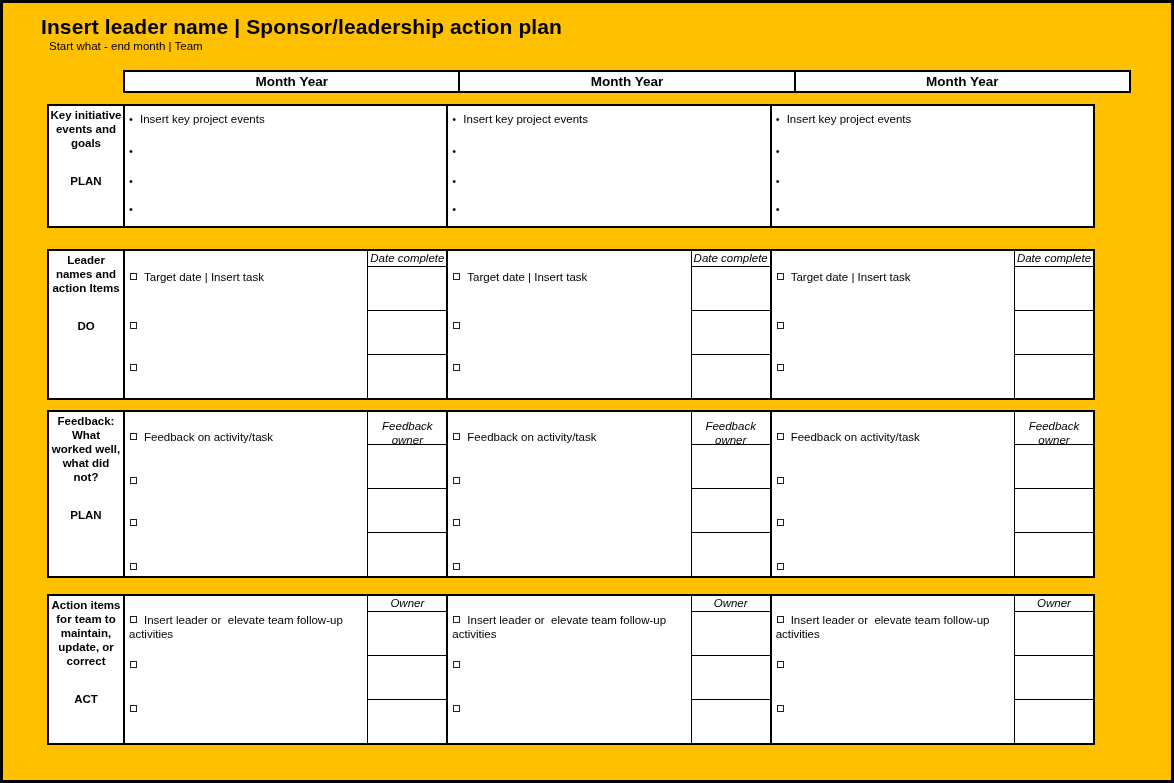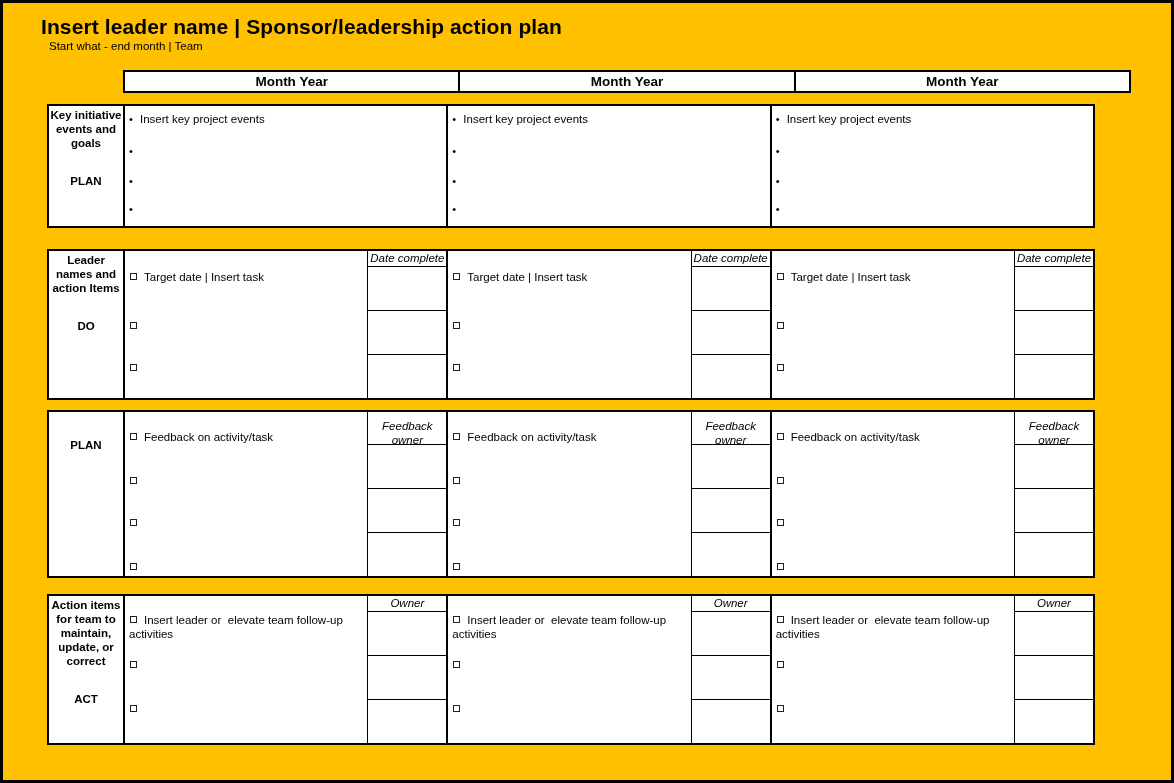--- a/index.html
+++ b/index.html
@@ -174,20 +174,25 @@
         <div class="subhead h1line">Date complete</div>
         <div class="subcell"></div>
         <div class="subcell"></div>
         <div class="subcell"></div>
       </div>
     </div>
   </div>
 
   <div class="section" style="top:407px; height:168px;">
     <div class="label-cell">
+      <div class="lbl">Feedback:
+What
+worked well,
+what did
+not?</div>
       <div class="pdca">PLAN</div>
     </div>
     <div class="month">
       <div class="main">
         <div class="item" style="top:18px"><span class="cb"></span><span class="itxt">Feedback on activity/task</span></div>
         <div class="item" style="top:62px"><span class="cb"></span><span class="itxt"></span></div>
         <div class="item" style="top:104px"><span class="cb"></span><span class="itxt"></span></div>
         <div class="item" style="top:148px"><span class="cb"></span><span class="itxt"></span></div>
       </div>
       <div class="subcol">

